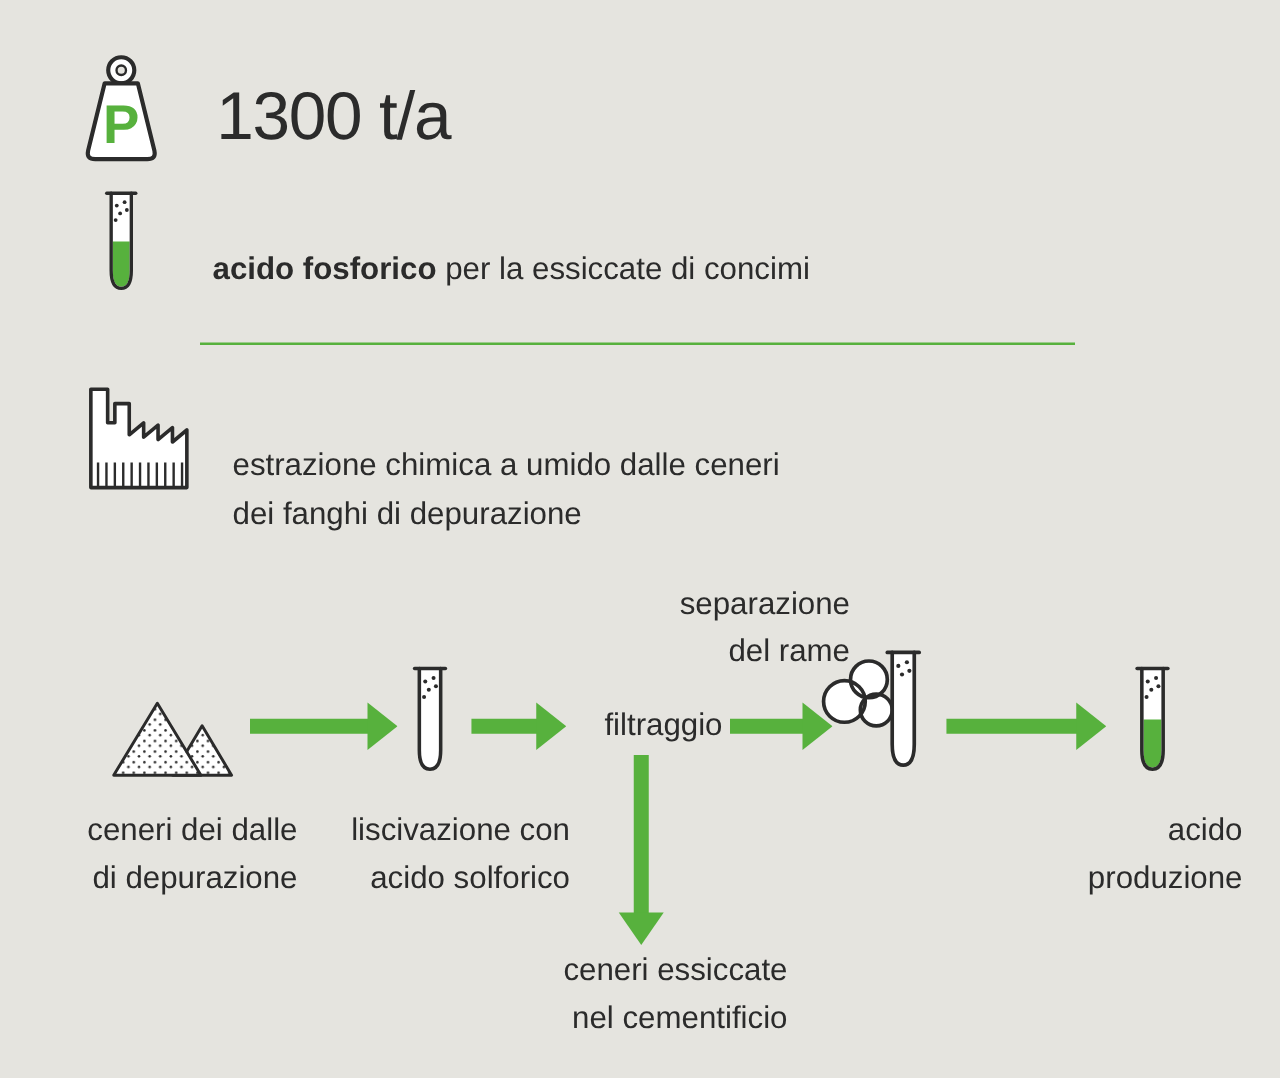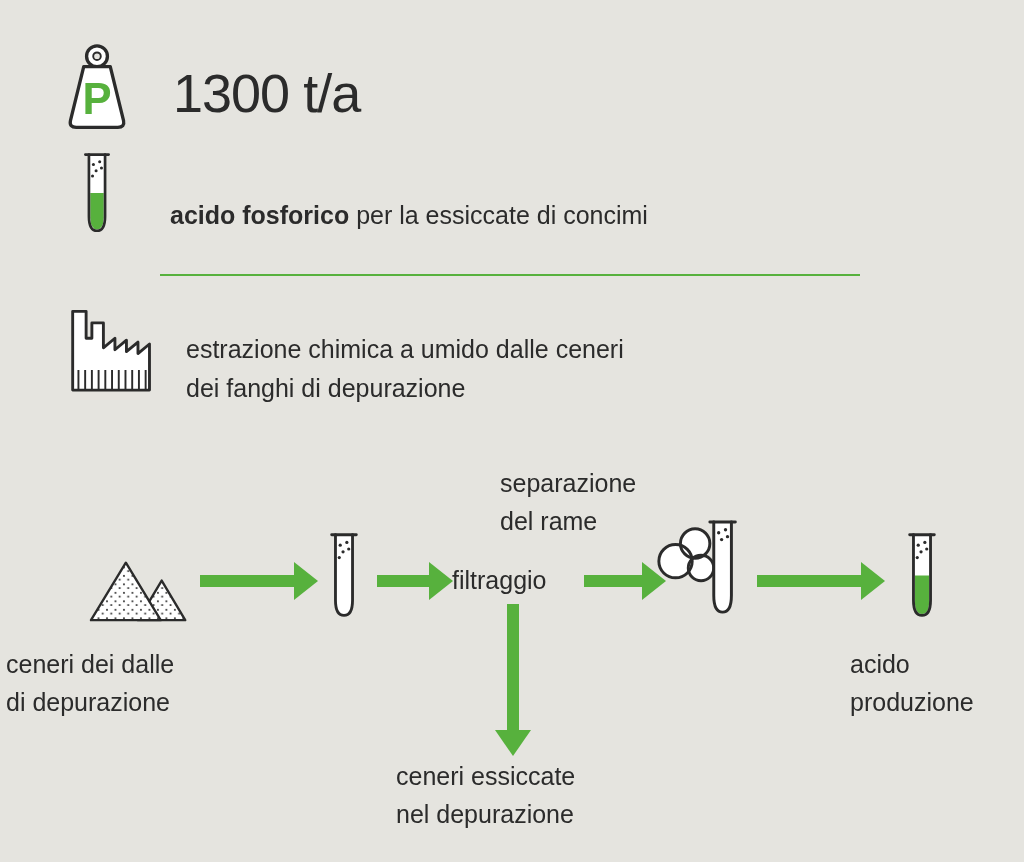--- a/index.html
+++ b/index.html
@@ -2,22 +2,22 @@
 <html style="--green: #57b13d; --bg: #e5e4df; --text: #2b2b2b;"><head>
 <meta charset="utf-8">
 <style>
   * { margin:0; padding:0; box-sizing:border-box; }
   :root { --green:#57b13d; --bg:#e5e4df; --text:#2b2b2b; }
   html, body { background: var(--bg); }
   .canvas { position:relative; width:1024px; height:862px; margin:0 auto; background:var(--bg);
             color:var(--text); font-family:"Liberation Sans", sans-serif; overflow:hidden; }
   .abs { position:absolute; }
   .headline { font-size:54px; font-weight:400; letter-spacing:-1px; }
-  .body-text { font-size:25px; line-height:39px; white-space:pre-line; }
-  .flow-label { font-size:25px; line-height:38px; white-space:pre-line; text-align:left; }
+  .body-text { font-size:25px; line-height:39px; white-space:pre-line;margin-top:23px; }
+  .flow-label { font-size:25px; line-height:38px; white-space:pre-line; text-align:right; }
   .bold { font-weight:700; }
   .divider { height:2px; background:var(--green); }
   .ink { fill:none; stroke:var(--text); stroke-width:3; stroke-linejoin:round; stroke-linecap:round; }
   .ink2 { fill:none; stroke:var(--text); stroke-width:2; }
   .white { fill:#ffffff; }
   .dot { fill:var(--text); }
   .green-shape { fill:var(--green); }
   .hole { fill:var(--bg); stroke:var(--text); stroke-width:2; }
   .p-letter { fill:var(--green); font:700 46px "Liberation Sans", sans-serif; }
 </style>
@@ -141,18 +141,20 @@
     <circle cx="15" cy="28" r="1.7" class="dot"></circle>
   </svg>
 
   <svg class="abs" style="left:493px;top:604px" width="40" height="152" viewBox="0 0 40 152">
     <rect x="14" y="0" width="12" height="128" class="green-shape"></rect>
     <polygon points="2,126 38,126 20,152" class="green-shape"></polygon>
   </svg>
 
   <div class="abs flow-label" style="left:6px;top:645px;width:232px">ceneri dei dalle
 di depurazione</div>
+  <div class="abs flow-label" style="left:228px;top:645px;width:228px">liscivazione con
+acido solforico</div>
   <div class="abs flow-label" style="left:850px;top:645px;width:144px">acido
 produzione</div>
   <div class="abs flow-label" style="left:396px;top:757px;width:234px">ceneri essiccate
-nel depurazione</div>
+nel cementificio</div>
 
 </div>
 
 </body></html>

